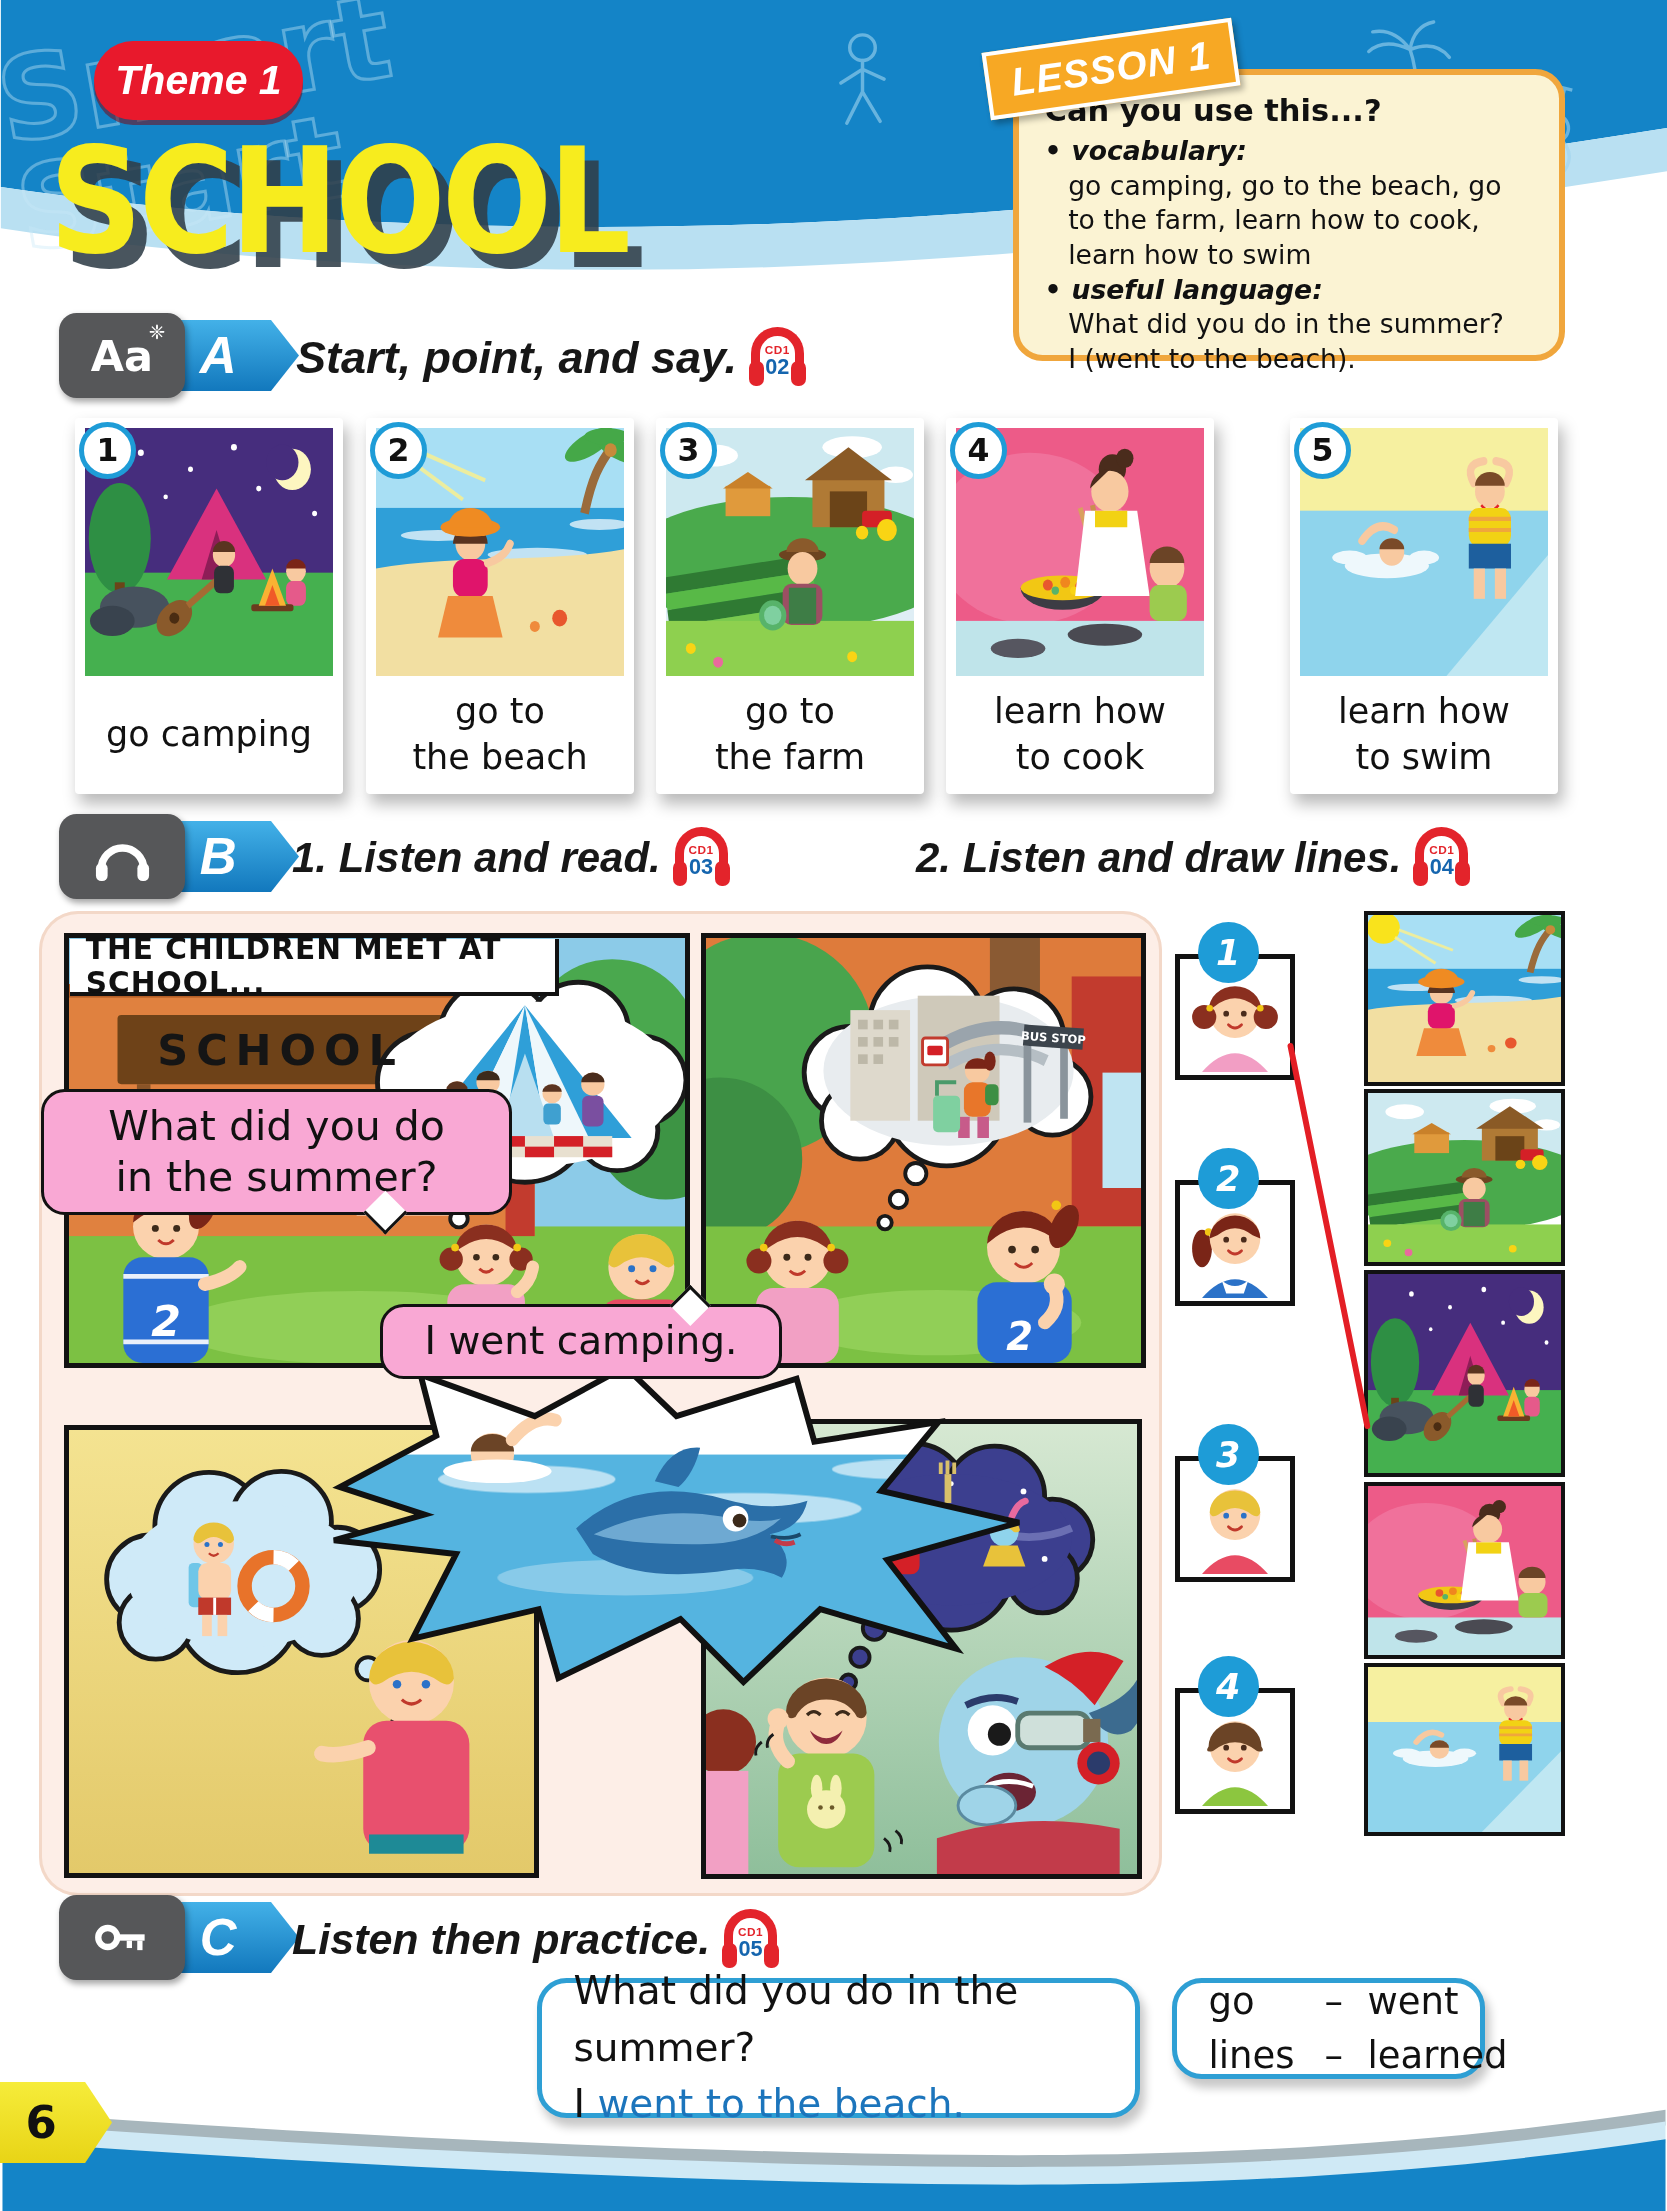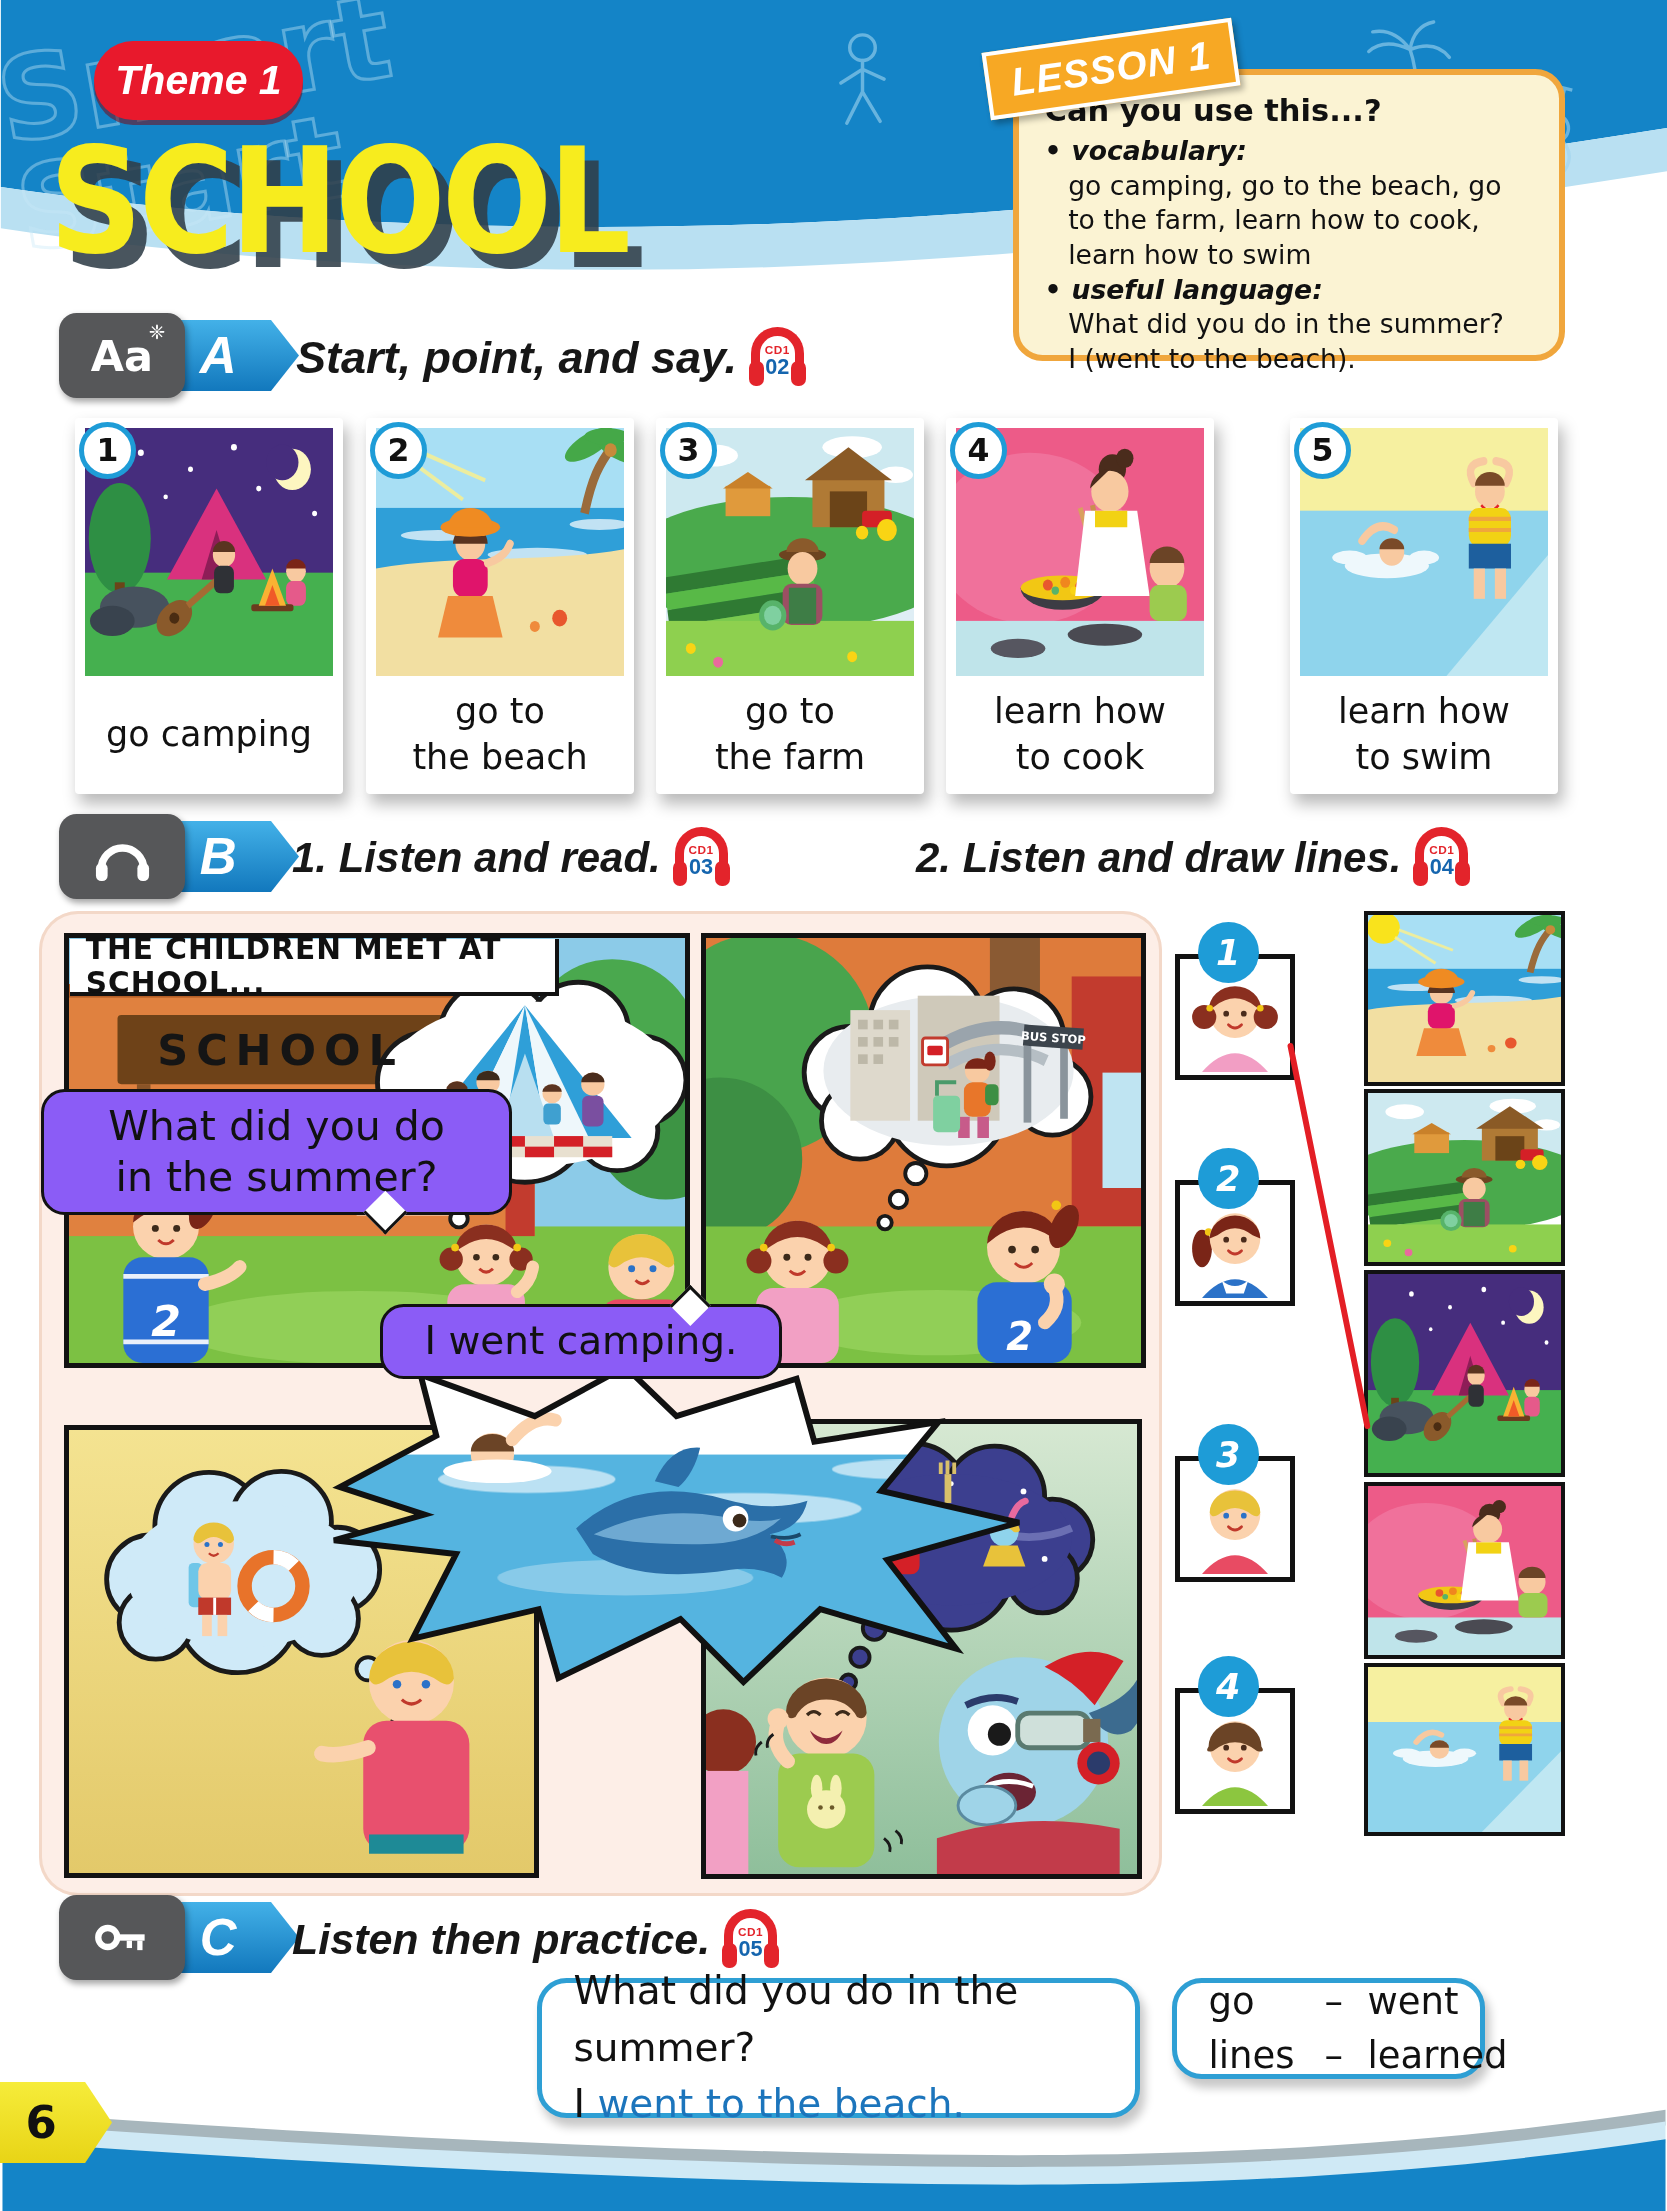--- a/index.html
+++ b/index.html
@@ -65,21 +65,21 @@
   
   .comic-wrap{position:absolute;left:39px;top:911px;width:1123px;height:985px;background:#fdeee7;
     border-radius:39px;box-shadow:inset 0 0 0 3px #f3d8c8;z-index:4;}
   .panel{position:absolute;border:5.9px solid #121212;box-sizing:border-box;background:#fff;overflow:hidden;z-index:10;}
   .panel svg{display:block;}
   .comic-caption{position:absolute;left:70px;top:939px;width:489px;height:57px;background:#fff;
     border-right:4.9px solid #121212;border-bottom:4.9px solid #121212;display:flex;align-items:center;
     padding-left:15.8px;font-size:29.6px;font-weight:bold;letter-spacing:1px;z-index:20;box-sizing:border-box;}
   .school-sign{position:absolute;left:118px;top:1017px;width:325px;height:65px;display:flex;align-items:center;
     justify-content:center;font-size:43px;font-weight:800;letter-spacing:7.9px;color:#151515;z-index:20;}
-  .speech{position:absolute;background:#8b5cf6;border:3.9px solid #121212;border-radius:23.6px;display:flex;
+  .speech{position:absolute;background:#f9a8d4;border:3.9px solid #121212;border-radius:23.6px;display:flex;
     align-items:center;justify-content:center;text-align:center;white-space:pre-line;z-index:30;line-height:1.25;}
   .speech .tail-down{position:absolute;bottom:-15.8px;left:70%;width:27.6px;height:27.6px;background:#fff;
     border-right:3.9px solid #121212;border-bottom:3.9px solid #121212;transform:rotate(45deg);}
   .speech .tail-up{position:absolute;top:-15.8px;left:74%;width:25.6px;height:25.6px;background:#fff;
     border-left:3.9px solid #121212;border-top:3.9px solid #121212;transform:rotate(45deg);}
   .burst{position:absolute;left:330px;top:1361px;width:694px;height:325px;z-index:25;}
   
   .portrait-box{position:absolute;left:1175px;width:120px;height:126px;border:5.9px solid #121212;
     background:#fff;box-sizing:border-box;z-index:10;}
   .portrait-num{position:absolute;left:17.7px;top:-37px;width:61px;height:61px;border-radius:50%;

